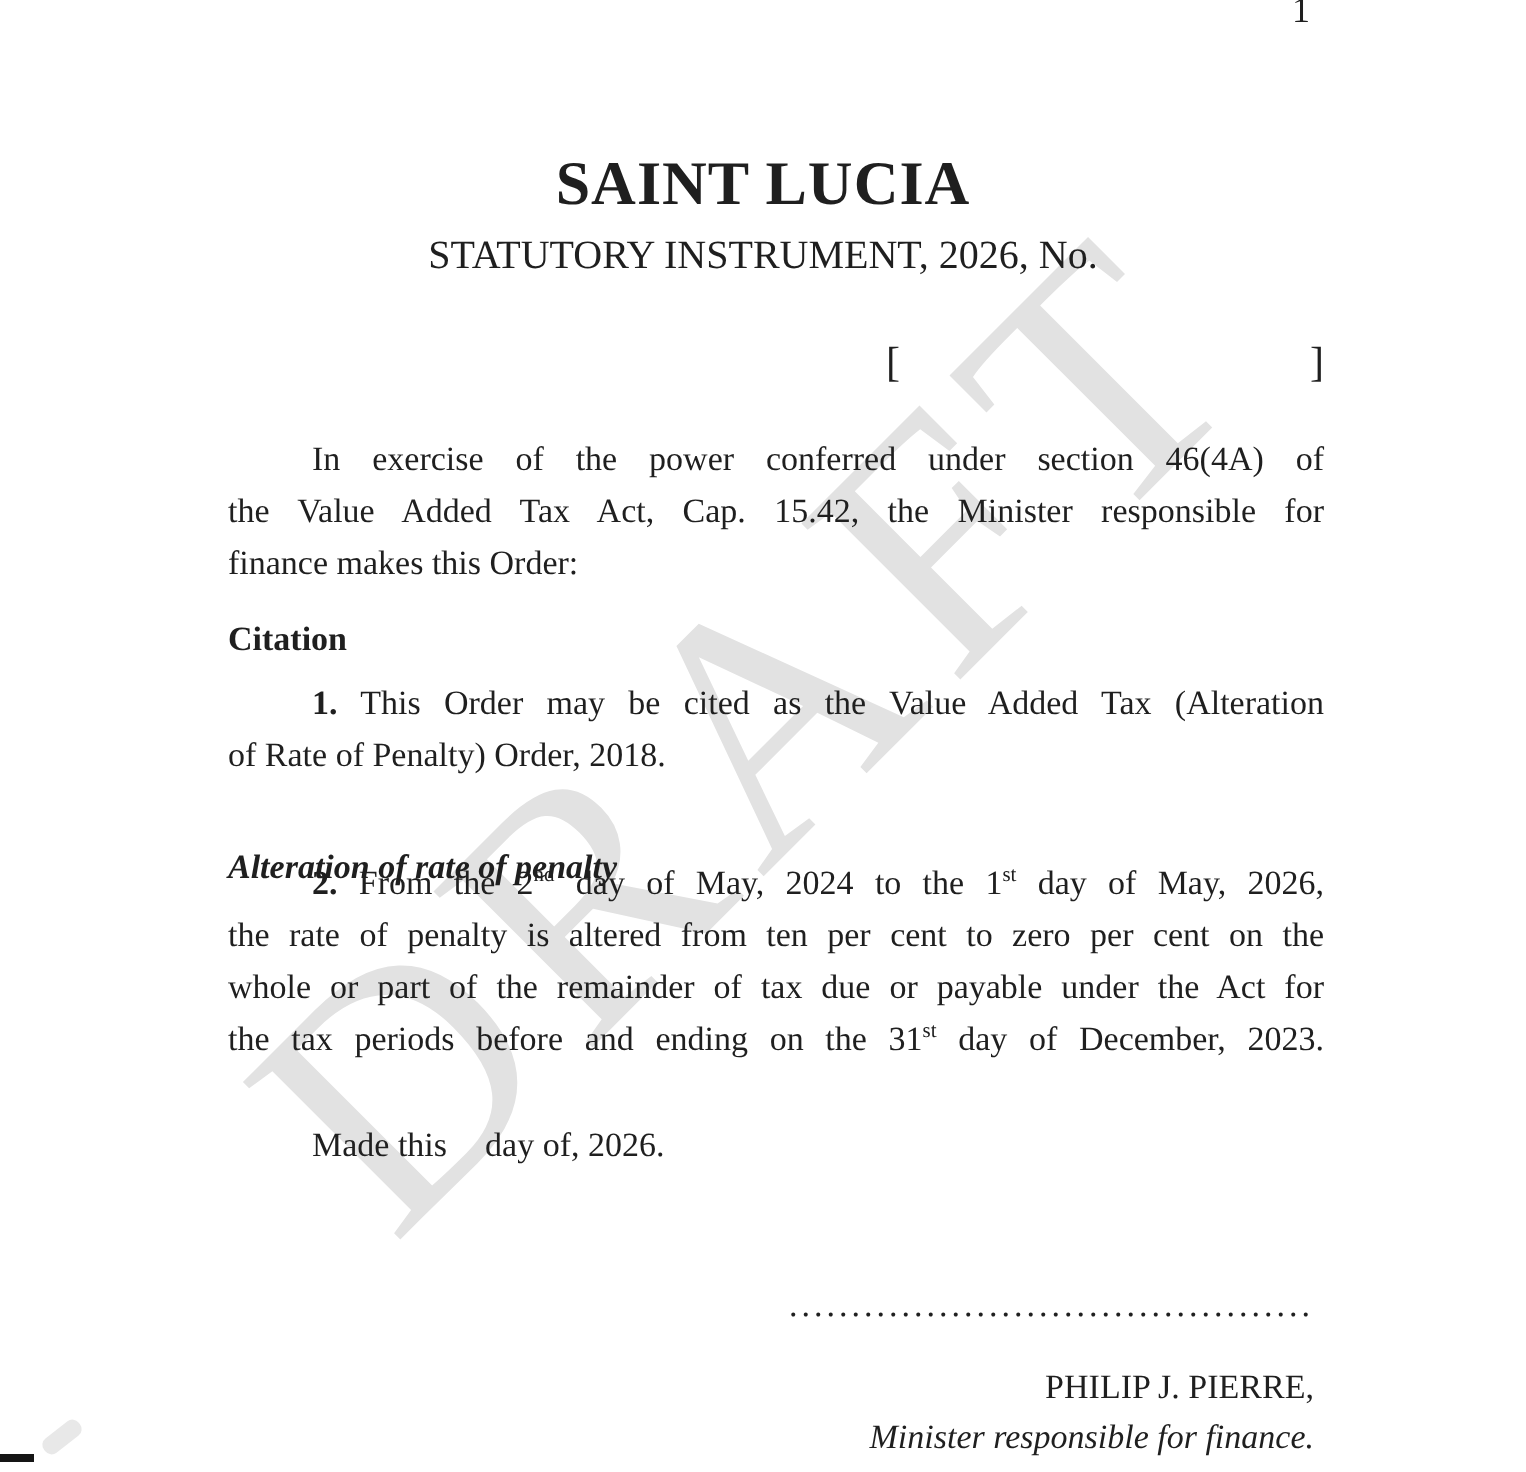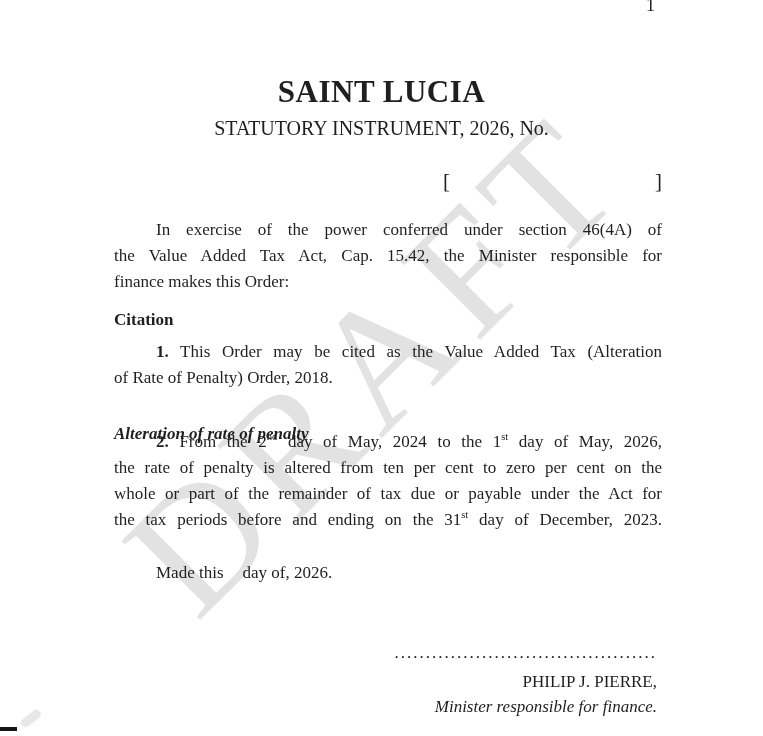--- a/index.html
+++ b/index.html
@@ -69,21 +69,21 @@
   .made-p1{margin-left:42px;}
   .made-p2{margin-left:19px;}
   .made-p3{}
   .signature{
     position:absolute;right:5px;top:646px;
     text-align:right;font-size:17px;
   }
   .sig-dots{
     font-size:17px;letter-spacing:2px;line-height:14px;white-space:nowrap;
   }
-  .sig-name{line-height:25px;margin-top:9px;}
+  .sig-name{line-height:25px;margin-top:21px;}
   .sig-role{font-style:italic;line-height:25px;}
   .corner-dash{
     position:absolute;left:0;top:727px;width:17px;height:4px;
     background:#151515;z-index:2;
   }
   .corner-smudge{
     position:absolute;left:20px;top:714px;width:22px;height:9px;
     background:#e8e8e8;transform:rotate(-38deg);border-radius:4px;z-index:2;
   }
 </style>

